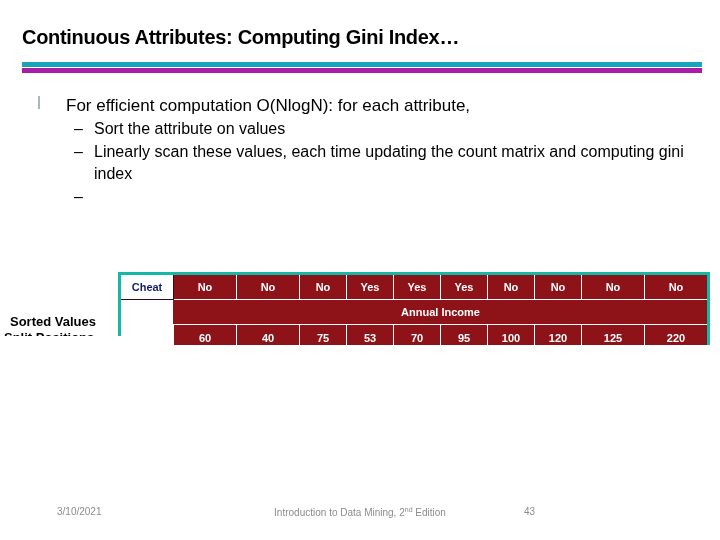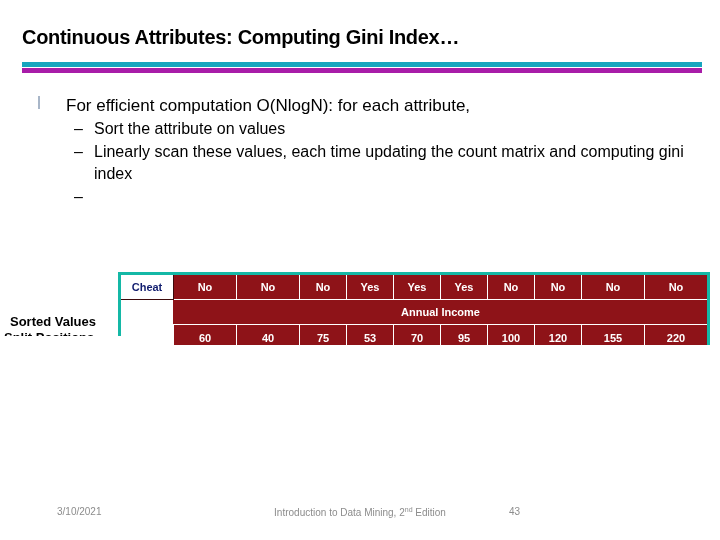--- a/index.html
+++ b/index.html
@@ -212,21 +212,21 @@
     top: 0;
     width: 720px;
     text-align: center;
   }
   #footer-center sup {
     font-size: 7px;
     vertical-align: super;
   }
   #footer-page {
     position: absolute;
-    right: 64px;
+    right: 49px;
     top: 0;
   }
 </style>
 </head>
 <body>
 
 <div id="slide-title">Continuous Attributes: Computing Gini Index…</div>
 
 <div id="divider-group">
   <div id="divider-line-top"></div>
@@ -291,21 +291,21 @@
       <tr class="values-row">
         <td class="blank-cell"></td>
         <td class="val c-wide">60</td>
         <td class="val c-wide">40</td>
         <td class="val c-narrow">75</td>
         <td class="val c-narrow">53</td>
         <td class="val c-narrow">70</td>
         <td class="val c-narrow">95</td>
         <td class="val c-narrow">100</td>
         <td class="val c-narrow">120</td>
-        <td class="val c-wide">155</td>
+        <td class="val c-wide">125</td>
         <td class="val c-wide">220</td>
       </tr>
     </tbody>
   </table>
 </div>
 
 <div id="occlusion-mask"></div>
 <div id="occlusion-mask-right"></div>
 
 <div id="footer">

